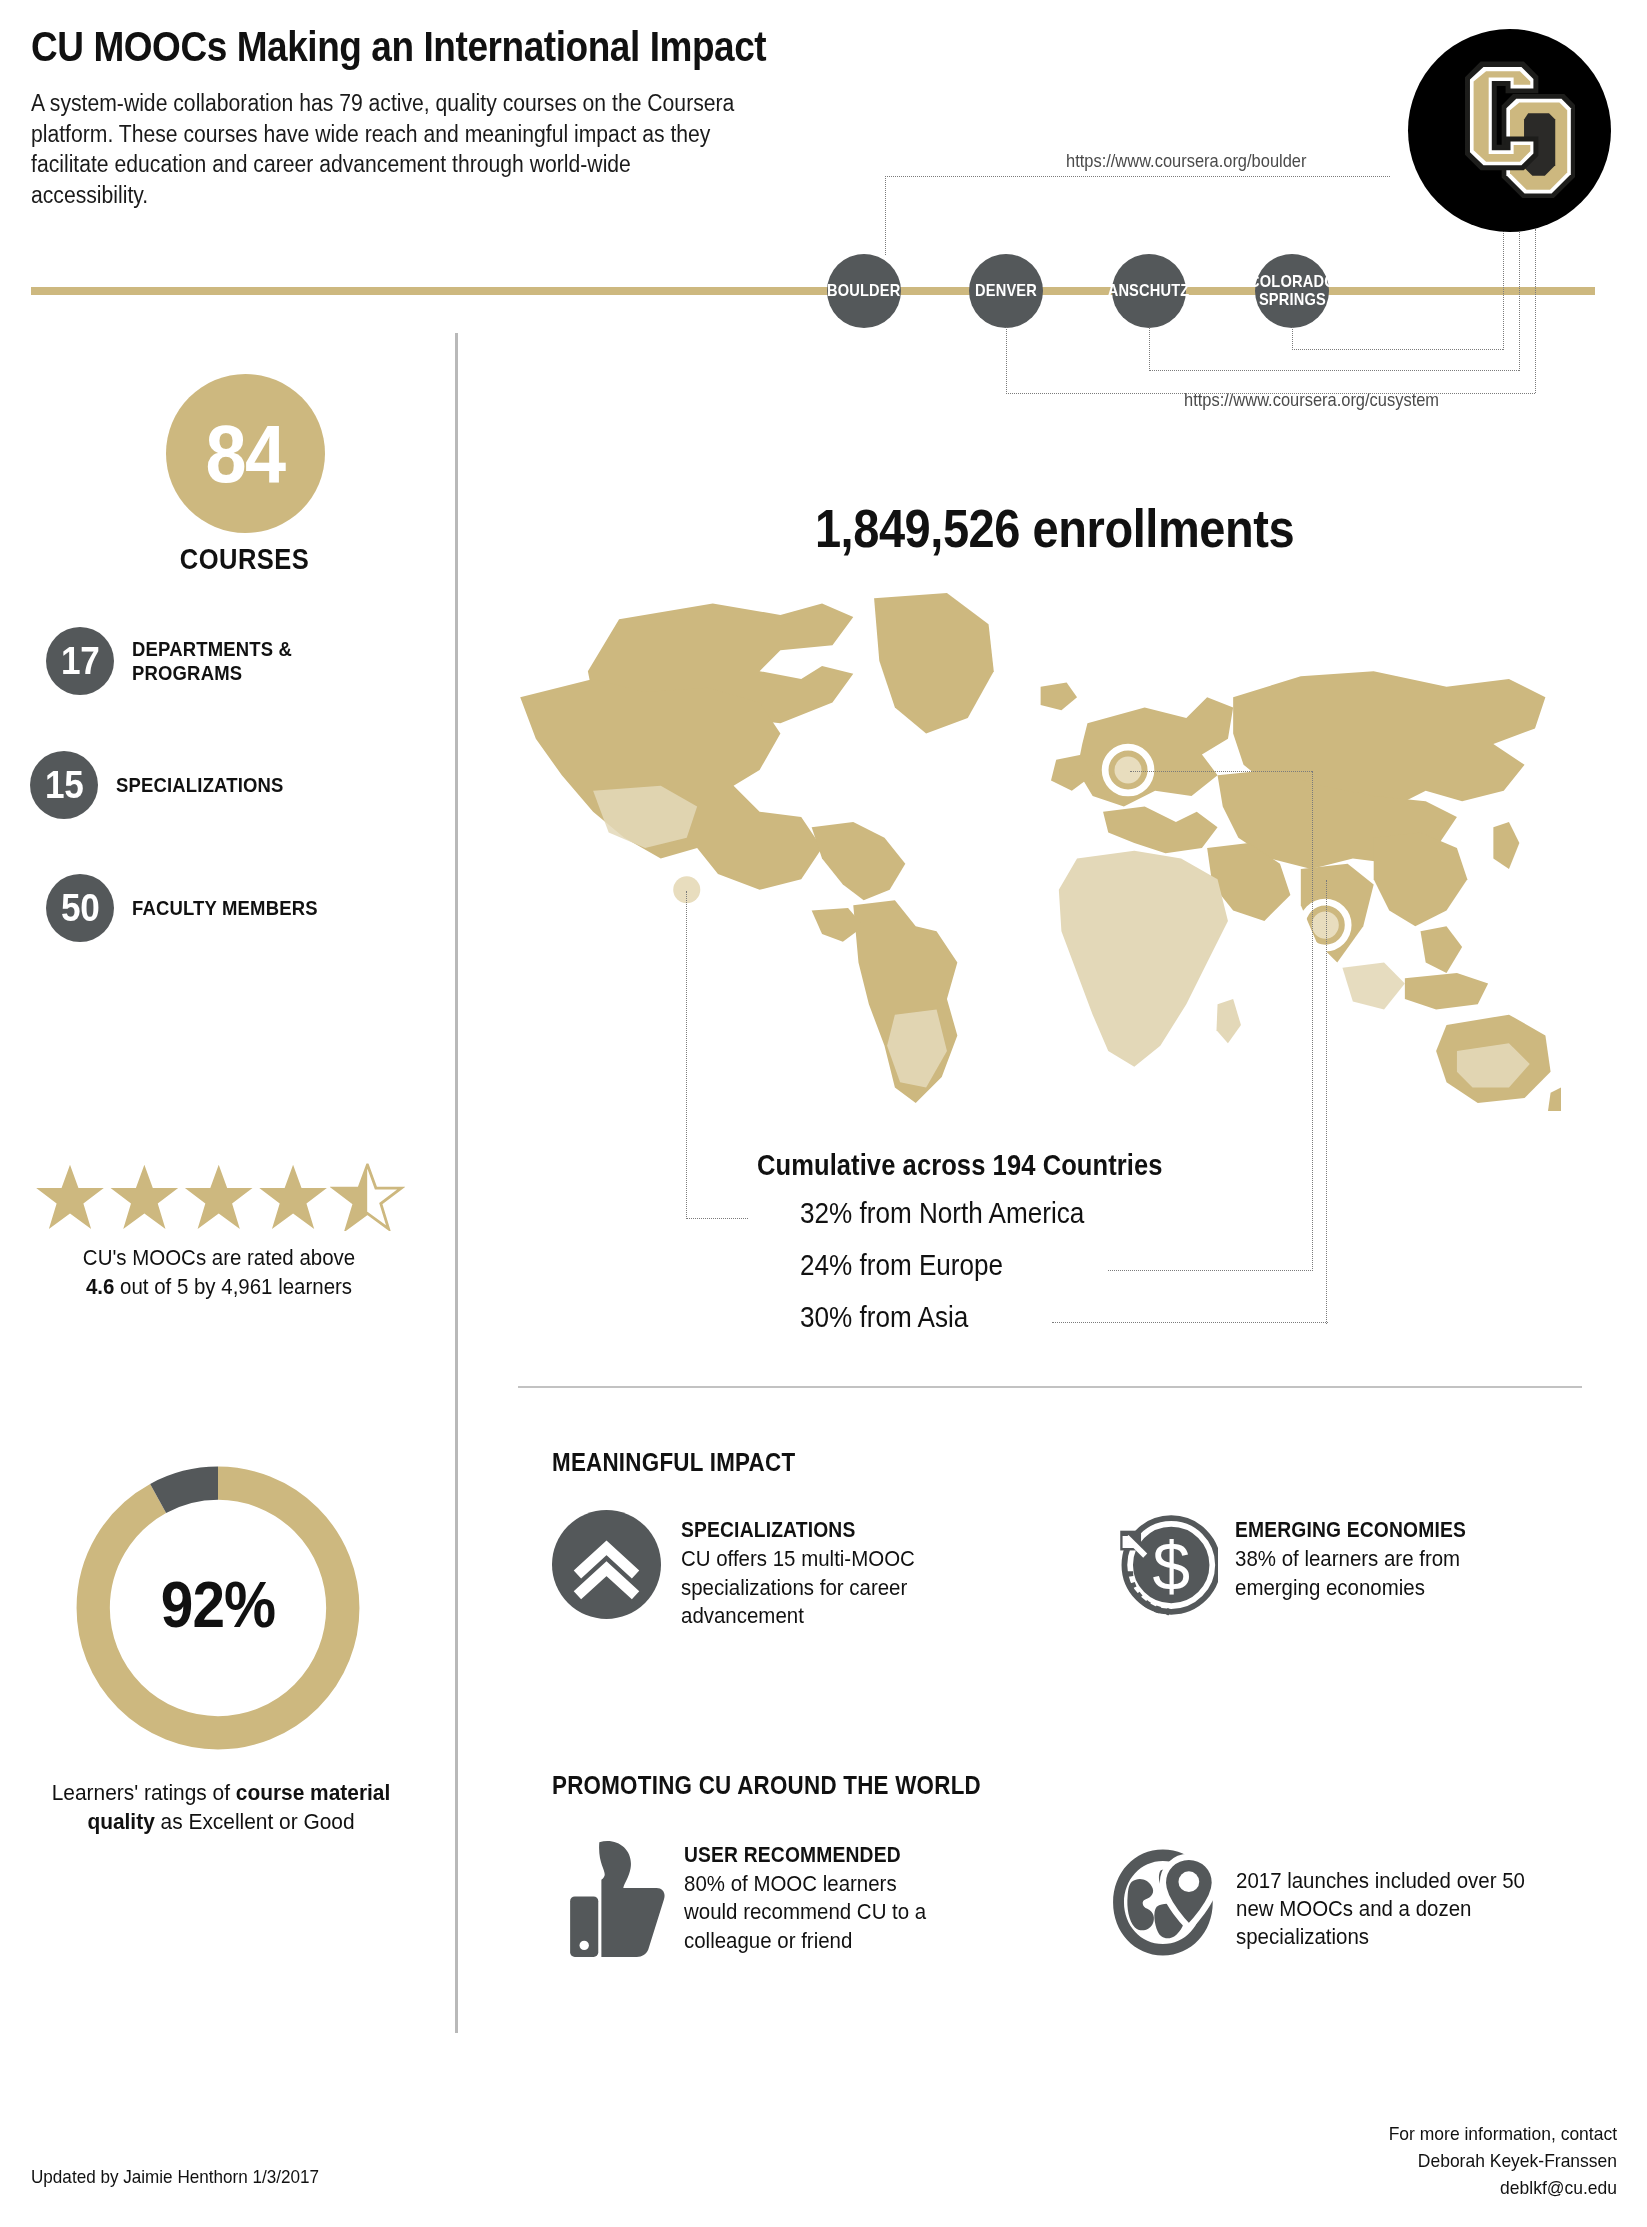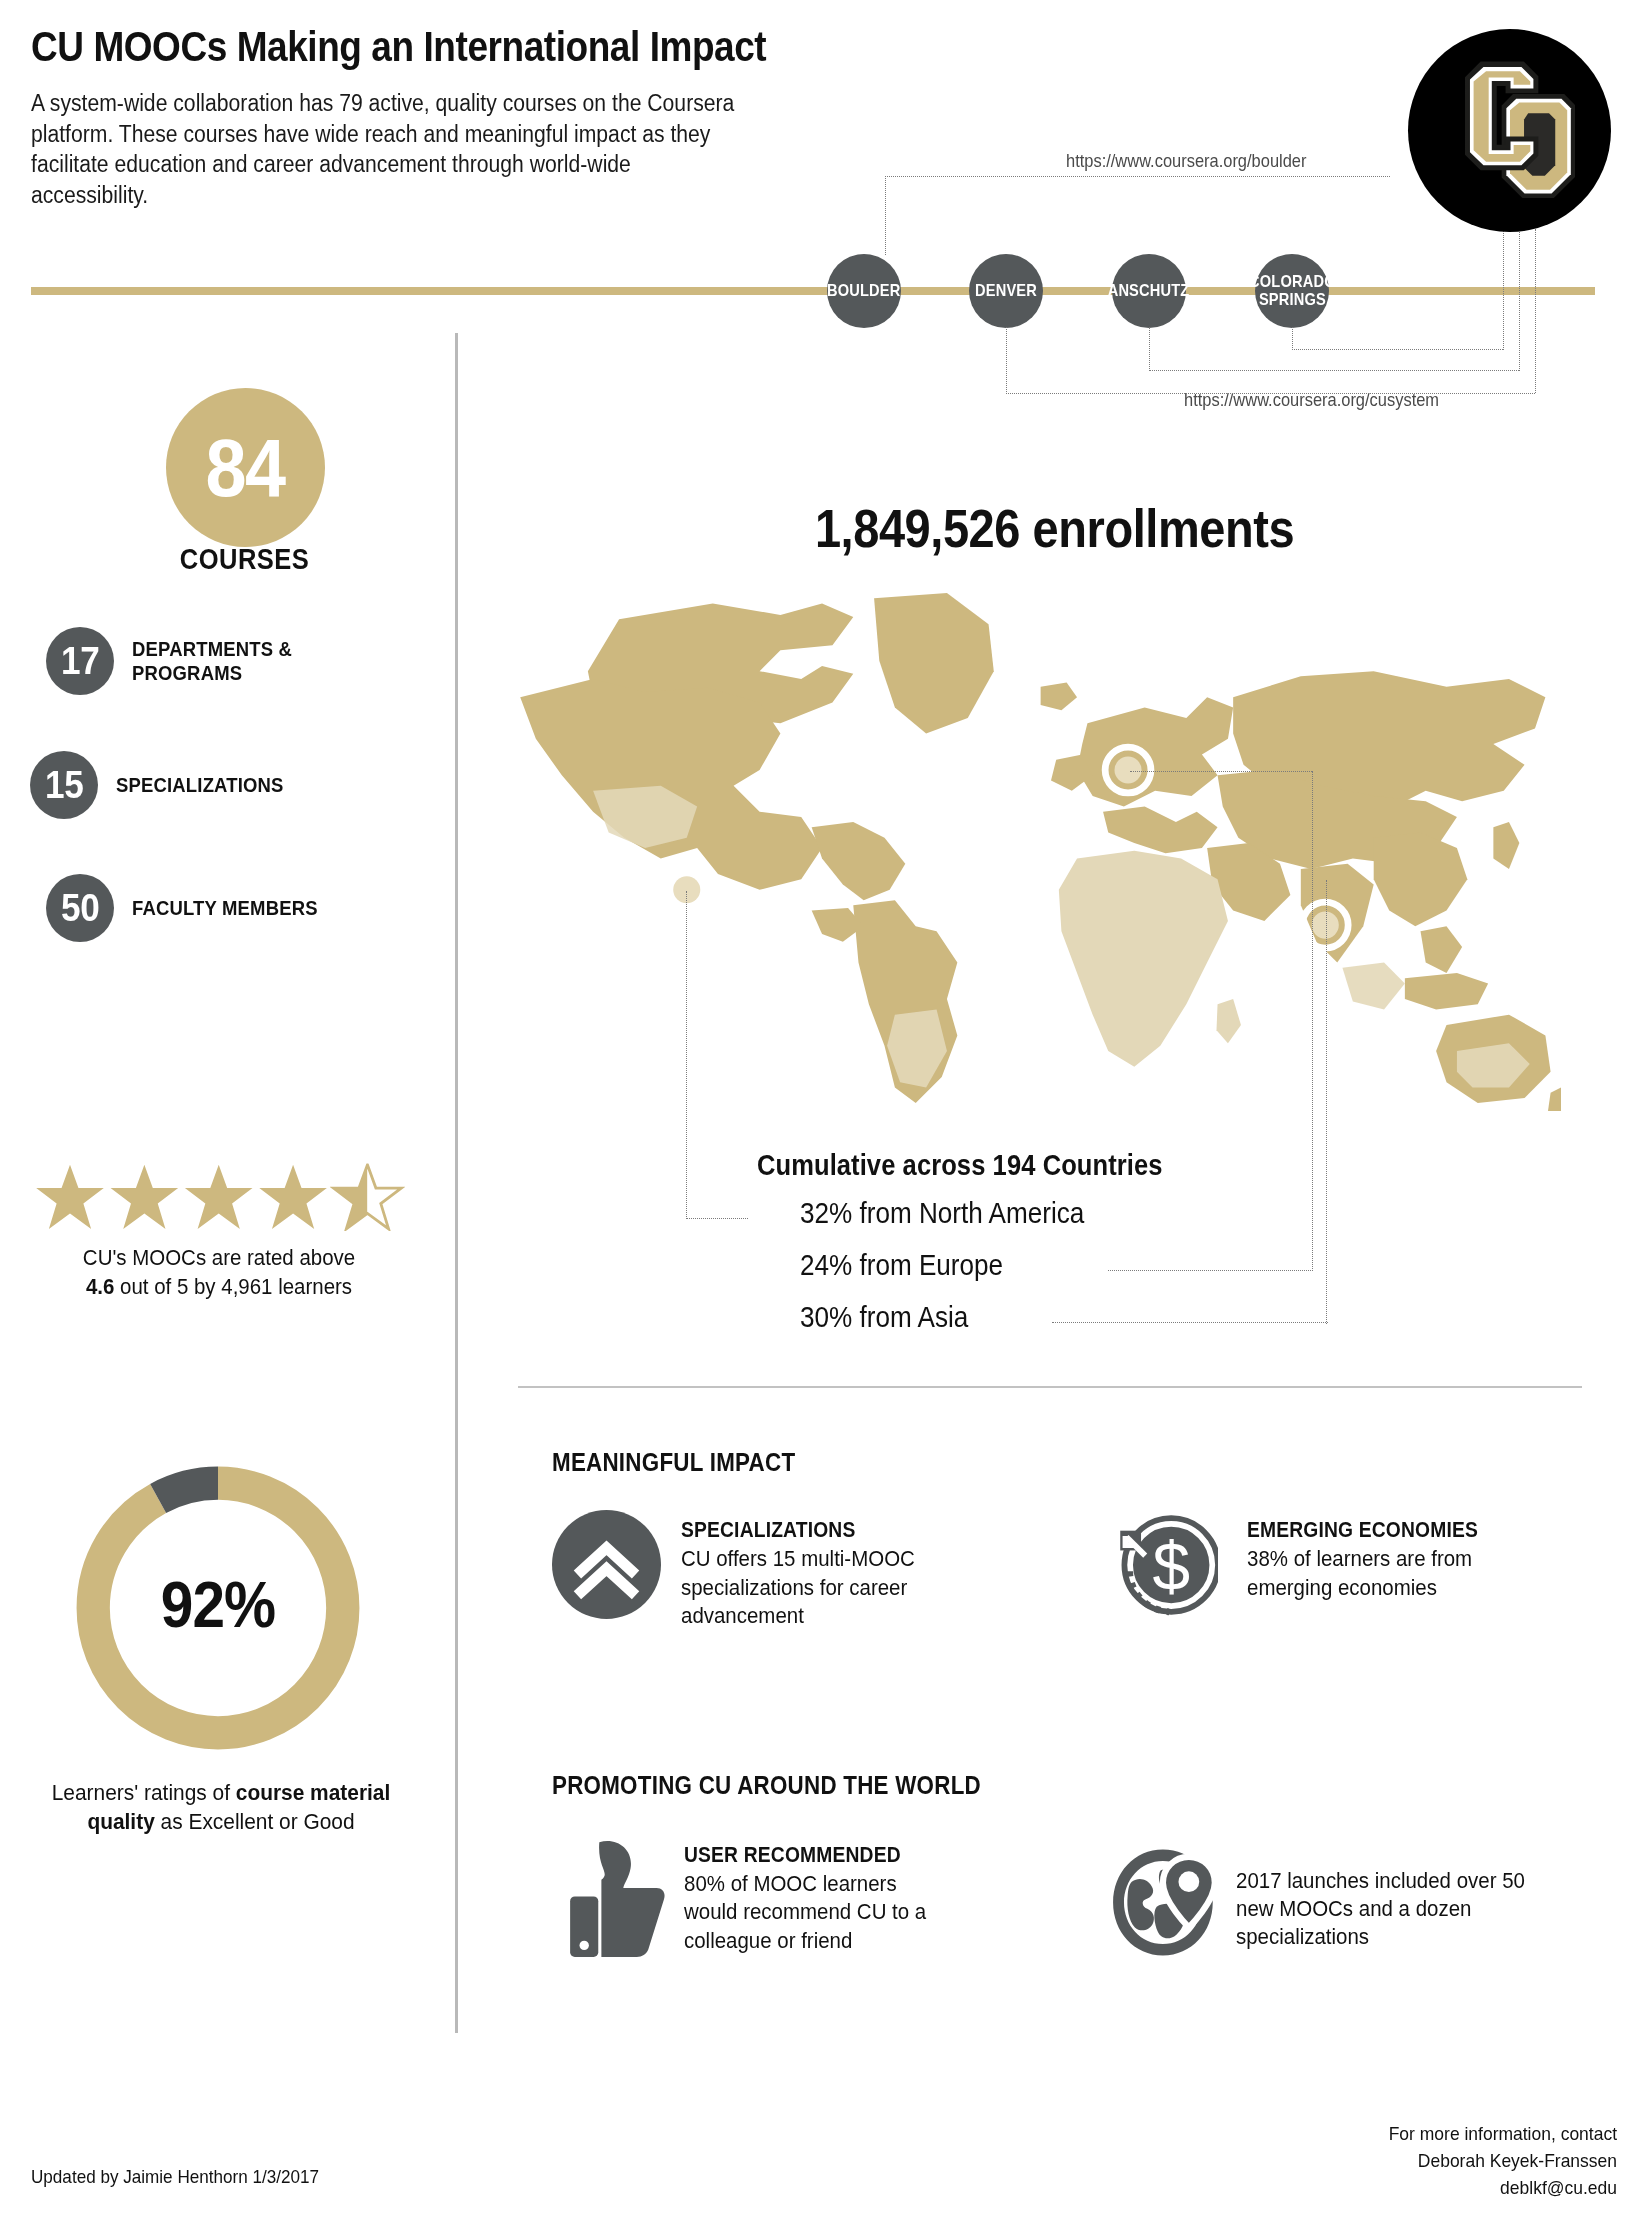--- a/index.html
+++ b/index.html
@@ -45,21 +45,21 @@
     left:1408px;top:29px;width:203px;height:203px;border-radius:50%;
     background:#000;display:flex;align-items:center;justify-content:center;
   }
 
   
   #vdiv{left:455px;top:333px;width:2.6px;height:1700px;background:#b9b9b9;}
   #hdiv{left:518px;top:1386px;width:1064px;height:1.6px;background:#c2c2c2;}
 
   
   #courses-circle{
-    left:166px;top:388px;width:159px;height:159px;border-radius:50%;
+    left:166px;top:374px;width:159px;height:159px;border-radius:50%;
     background:#cdb87f;display:flex;align-items:center;justify-content:center;
   }
   #courses-circle b{font-size:82px;color:#fff;font-weight:bold;letter-spacing:-1.6px;
     transform:scaleX(0.9);display:inline-block;}
   #courses-label{
     left:104px;top:543px;width:281px;text-align:center;
     font-size:29px;font-weight:bold;color:#111;letter-spacing:0.5px;
     transform:scaleX(0.88);transform-origin:center top;
   }
 
@@ -372,21 +372,21 @@
 
       <path d="M30 112 A80 80 0 0 0 106 190" fill="none" stroke="#54585a" stroke-width="13" stroke-dasharray="10 13" stroke-linecap="butt"></path>
 
       <path d="M12 34 L52 34 L52 72 L12 72 Z" fill="#54585a"></path>
       <path d="M22 44 L22 62 L40 62" fill="none" stroke="#ffffff" stroke-width="11"></path>
       <path d="M24 46 L60 82" fill="none" stroke="#ffffff" stroke-width="11"></path>
 
       <text x="110" y="148" font-family="'Liberation Sans', sans-serif" font-size="130" font-weight="400" fill="#ffffff" text-anchor="middle">$</text>
     </svg>
   </div>
-  <div style="margin-left:27px;padding-top:7.3px;">
+  <div style="margin-left:15px;padding-top:7.3px;">
     <div class="item-head">EMERGING ECONOMIES</div>
     <div class="item-body" style="width:333px;">38% of learners are from emerging economies</div>
   </div>
 </div>
 
 <div class="abs sect-title" style="left:552px;top:1770px;">PROMOTING CU AROUND THE WORLD</div>
 
 <div class="abs" style="left:567px;top:1838px;width:469px;display:flex;align-items:flex-start;">
   <div style="width:99px;height:120px;flex:0 0 99px;">
     <svg width="99" height="120" viewBox="0 0 190 230">

